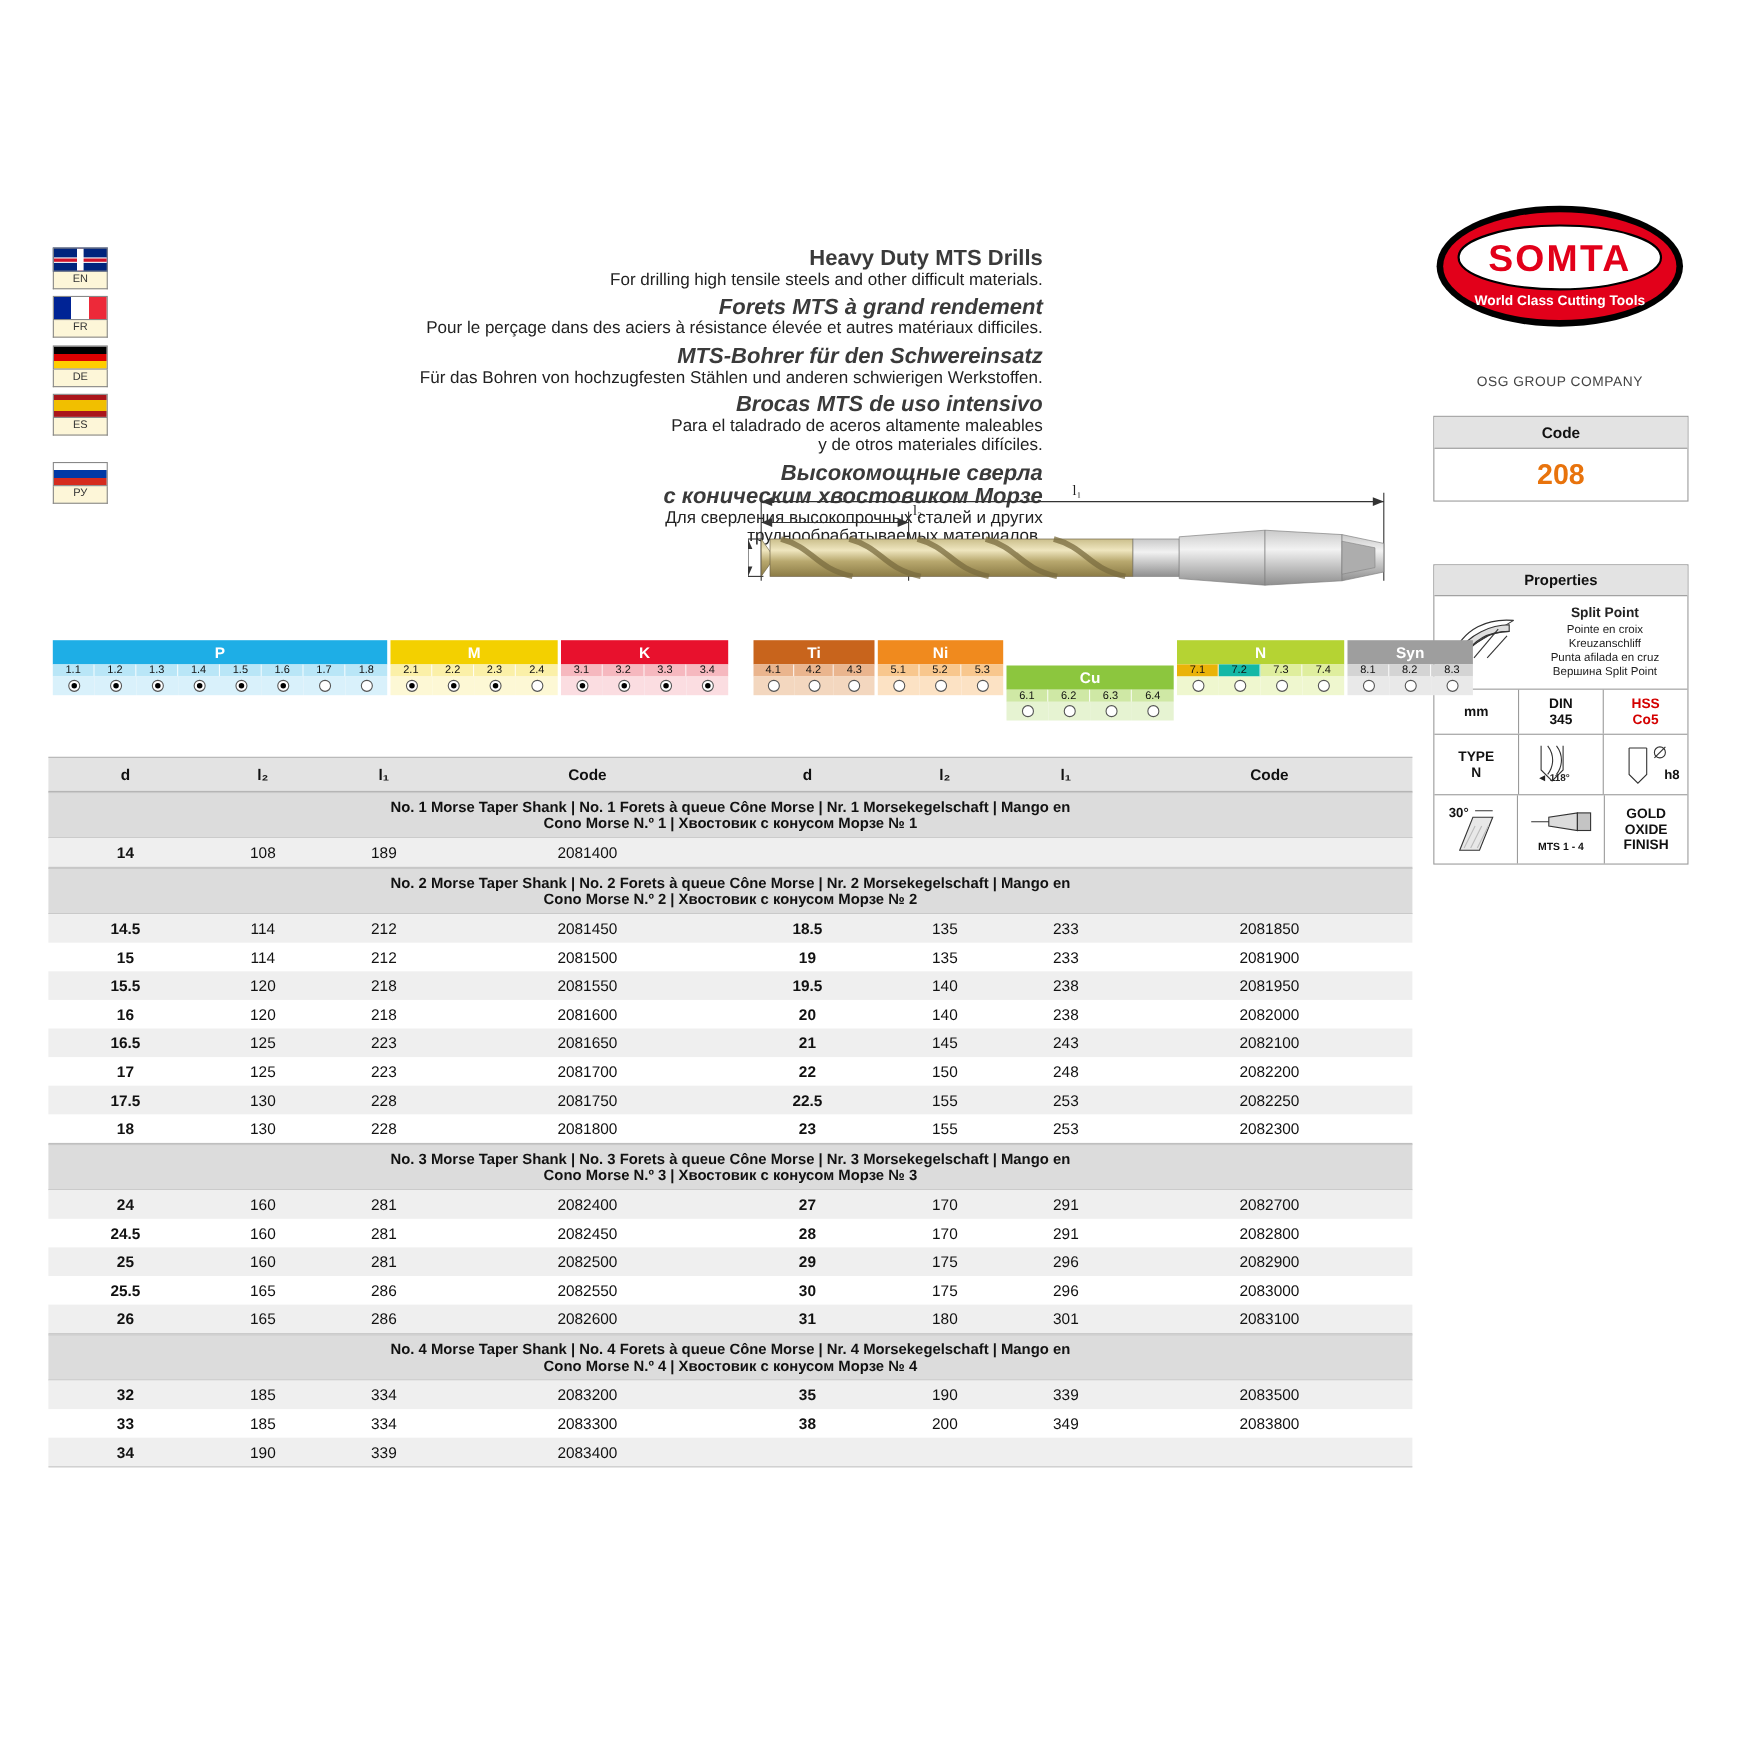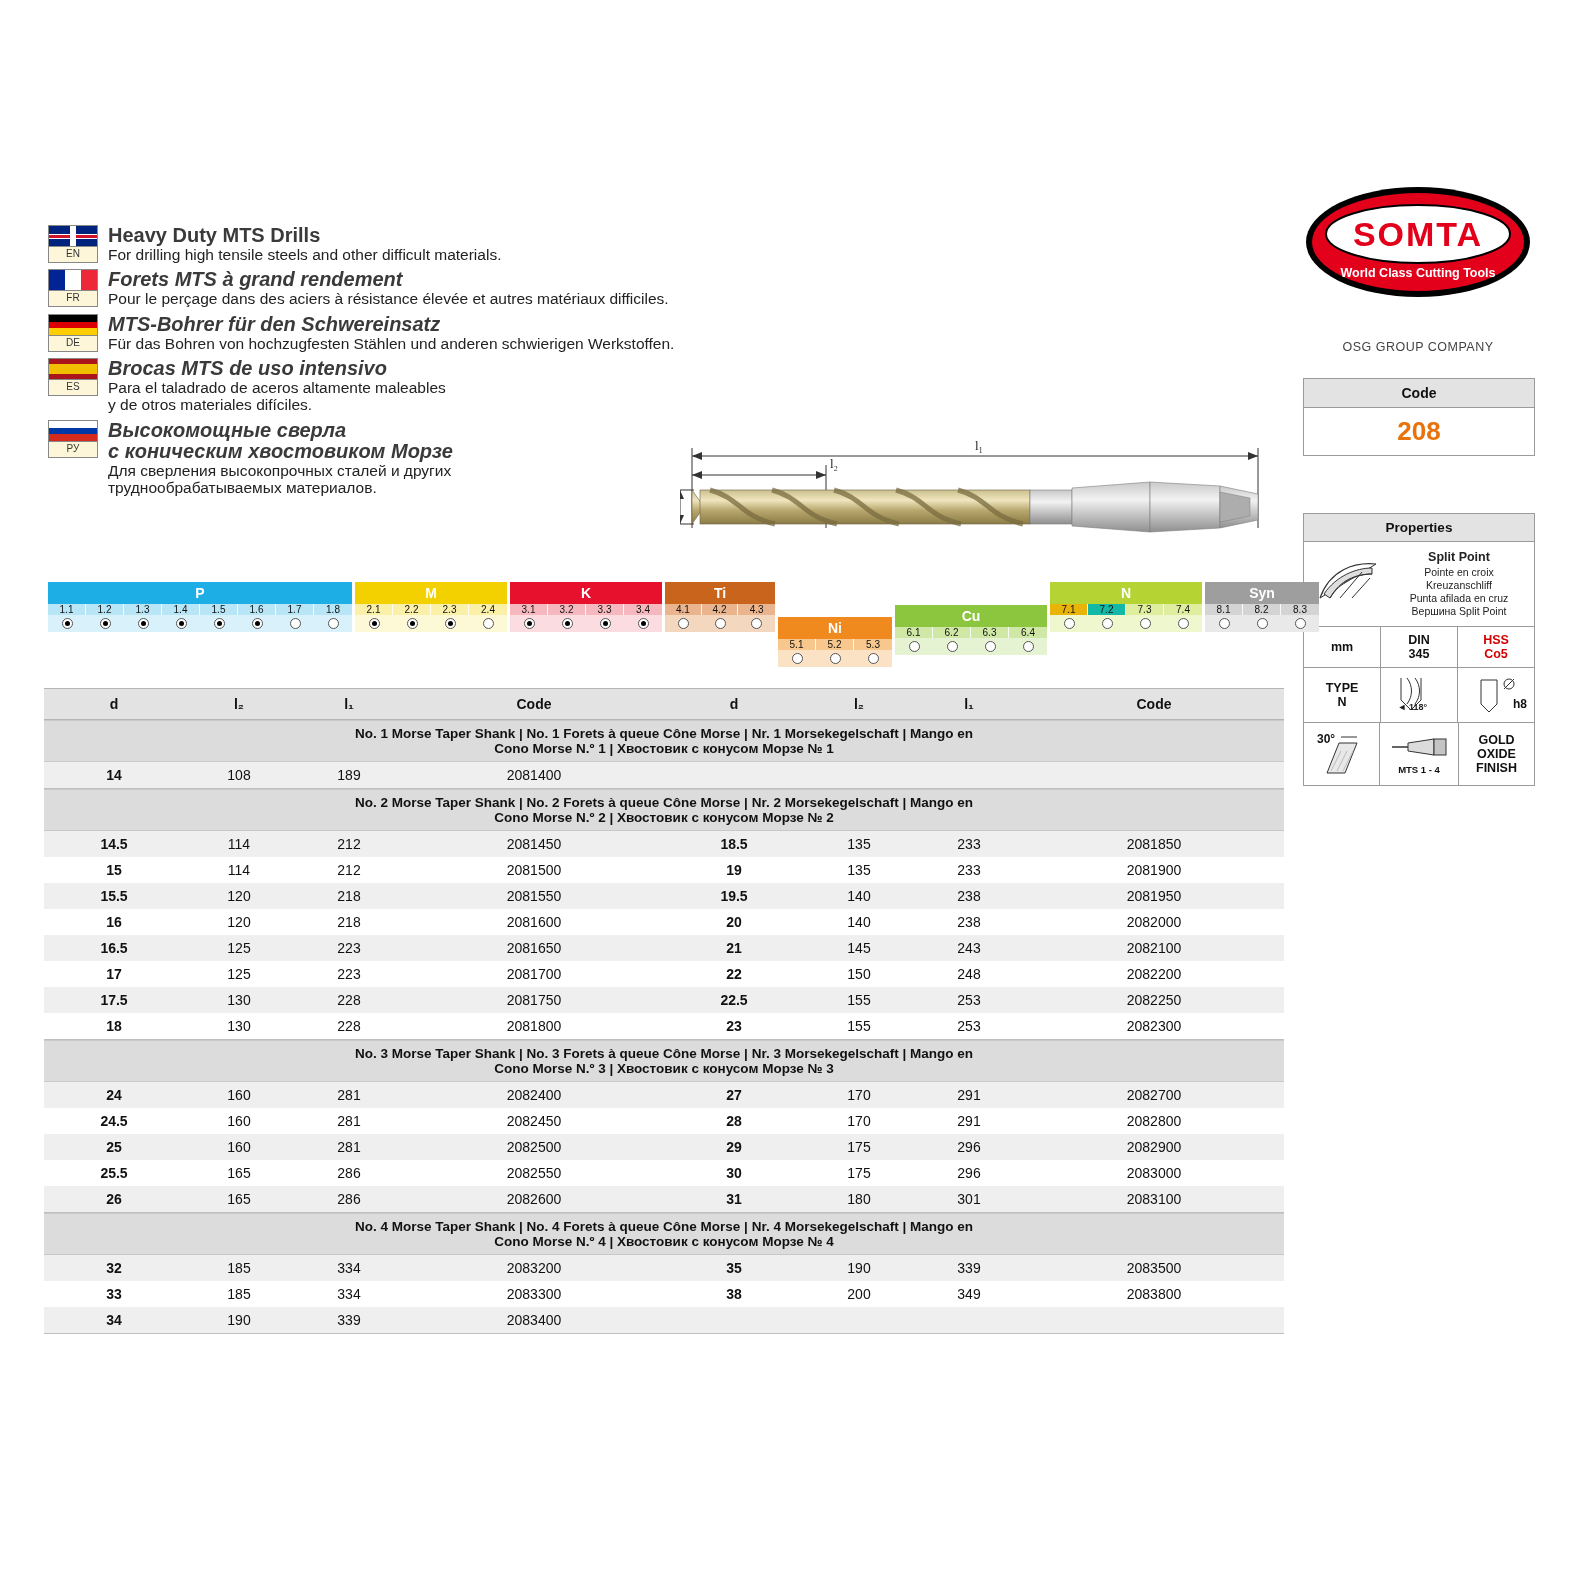--- a/index.html
+++ b/index.html
@@ -5,21 +5,21 @@
   html,body{margin:0;padding:0;}
   body{width:1583px;height:1583px;background:#ffffff;font-family:"Liberation Sans",sans-serif;color:#111;}
   .page{position:relative;width:1583px;height:1583px;overflow:hidden;}
 
   
   .lang-block{position:absolute;left:48px;top:225px;width:900px;}
   .lang-row{display:flex;align-items:flex-start;margin-bottom:6px;}
   .flag-wrap{width:52px;flex:0 0 52px;margin-right:8px;}
   .flag{width:50px;height:22px;border:1px solid #888;box-sizing:border-box;position:relative;overflow:hidden;}
   .flag-code{width:50px;height:16px;border:1px solid #888;border-top:none;box-sizing:border-box;font-size:10px;line-height:14px;text-align:center;background:#fff;color:#333;}
-  .lang-text{flex:1;}
+  .lang-text{flex:1;text-align:right;}
   .lang-title{font-size:20px;font-weight:bold;color:#3a3a3a;line-height:1.05;}
   .lang-title.it{font-style:italic;}
   .lang-sub{font-size:15.5px;color:#222;line-height:1.12;}
 
   
   .fl-uk{background:#00247d;}
   .fl-uk:before{content:"";position:absolute;left:0;top:8px;width:50px;height:5px;background:#fff;}
   .fl-uk:after{content:"";position:absolute;left:21px;top:0;width:6px;height:22px;background:#fff;}
   .fl-uk .cr-h{position:absolute;left:0;top:9px;width:50px;height:3px;background:#cf142b;}
   .fl-uk .cr-v{position:absolute;left:22px;top:0;width:4px;height:22px;background:#cf142b;}
@@ -353,40 +353,40 @@
             <span class="dot filled"></span>
           </div>
           <div class="mat-dot" style="background:#fbdde1">
             <span class="dot filled"></span>
           </div>
           <div class="mat-dot" style="background:#fbdde1">
             <span class="dot filled"></span>
           </div>
         </div>
       </div>
-      <div class="matgroup" style="width: 110px;">
+      <div class="matgroup" style="width: 110px; margin-left: 20px;">
         <div class="mat-title" style="background:#c8641c">Ti</div>
         <div class="mat-nums">
           <div class="mat-num" style="background:#eab58e">4.1</div>
           <div class="mat-num" style="background:#eab58e">4.2</div>
           <div class="mat-num" style="background:#eab58e">4.3</div>
         </div>
         <div class="mat-dots">
           <div class="mat-dot" style="background:#f3d7bf">
             <span class="dot"></span>
           </div>
           <div class="mat-dot" style="background:#f3d7bf">
             <span class="dot"></span>
           </div>
           <div class="mat-dot" style="background:#f3d7bf">
             <span class="dot"></span>
           </div>
         </div>
       </div>
-      <div class="matgroup" style="width: 138px; margin-top: 35px;">
+      <div class="matgroup" style="width: 138px;">
         <div class="mat-title" style="background:#f08a1e">Ni</div>
         <div class="mat-nums">
           <div class="mat-num" style="background:#f8c78e">5.1</div>
           <div class="mat-num" style="background:#f8c78e">5.2</div>
           <div class="mat-num" style="background:#f8c78e">5.3</div>
         </div>
         <div class="mat-dots">
           <div class="mat-dot" style="background:#fce2c4">
             <span class="dot"></span>
           </div>

